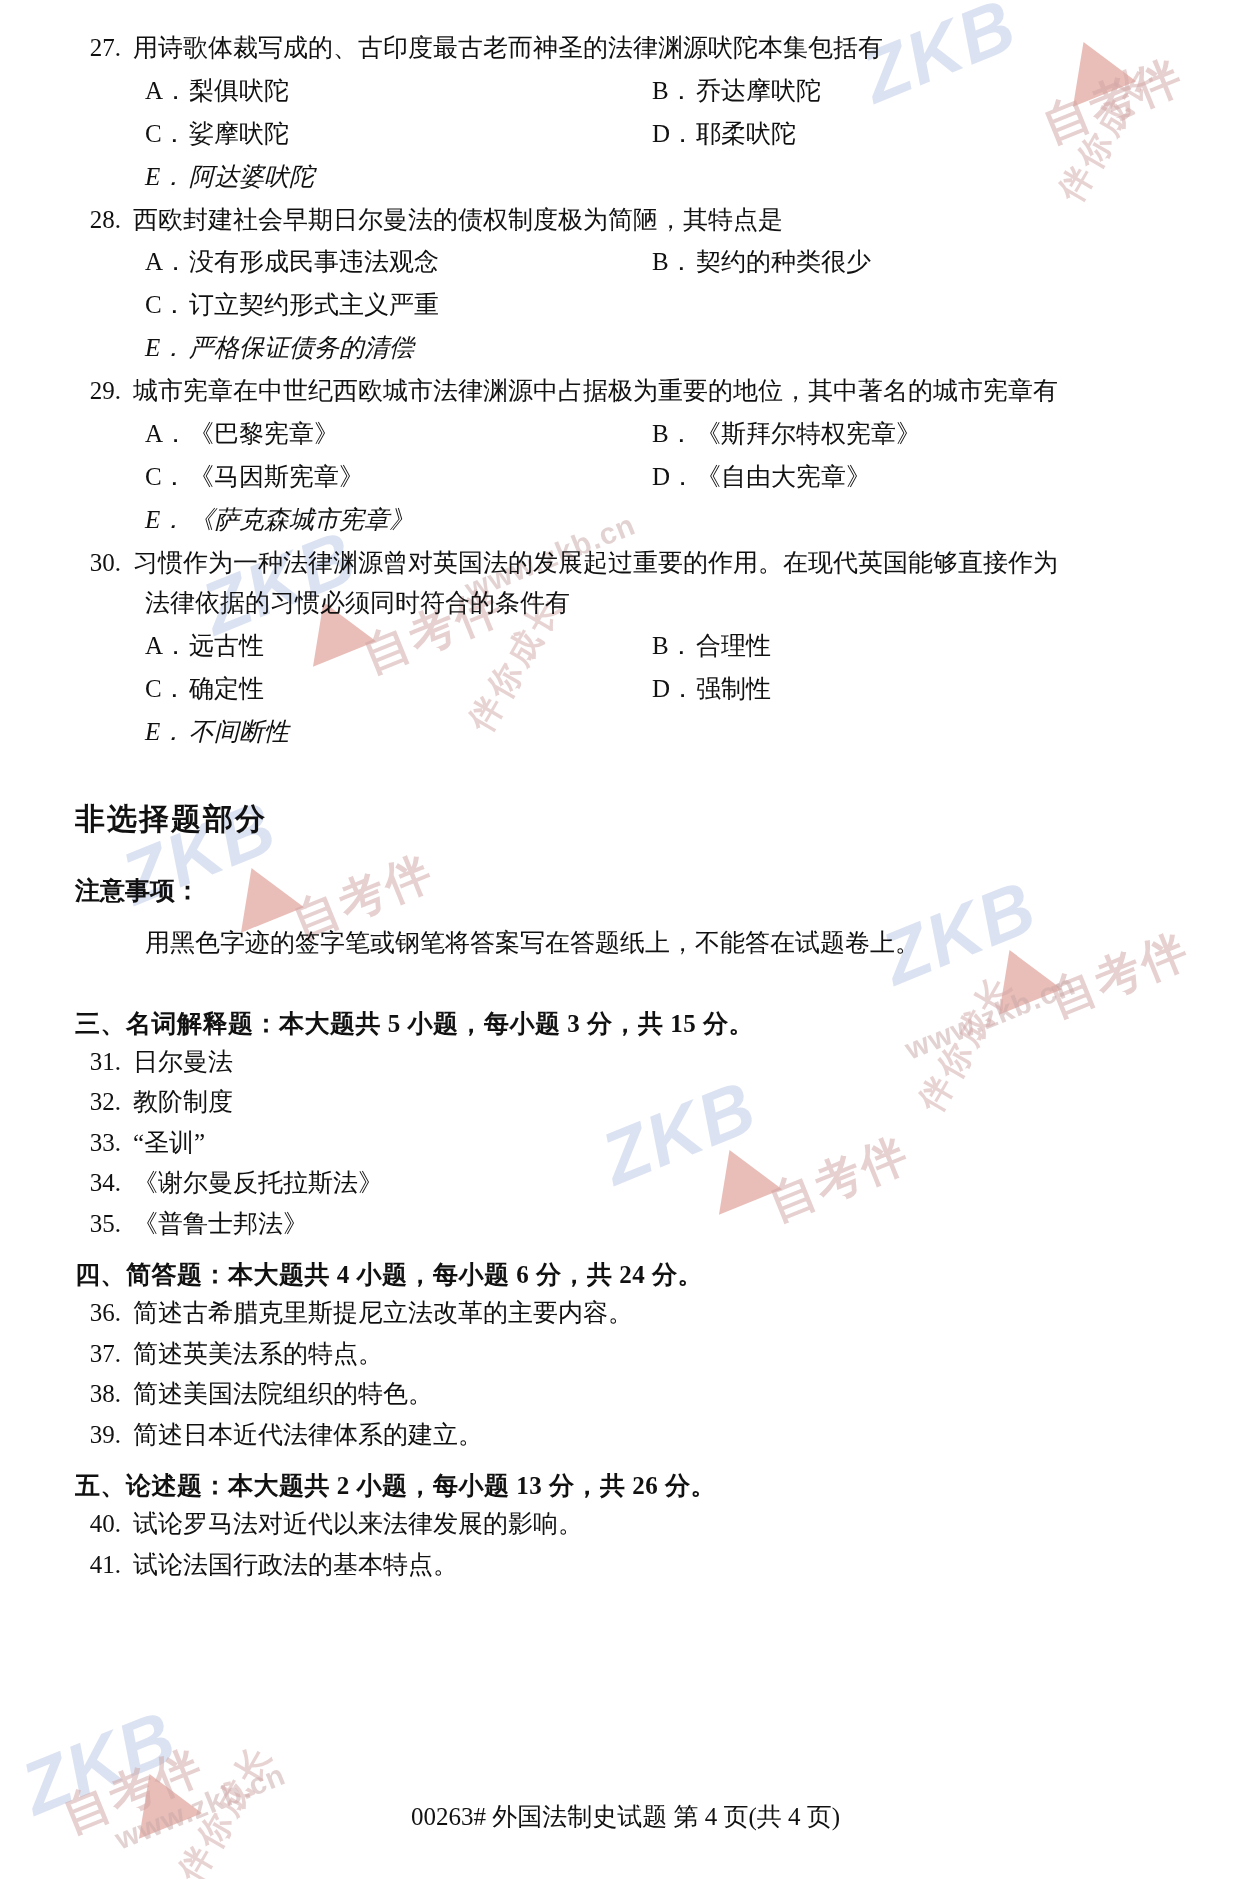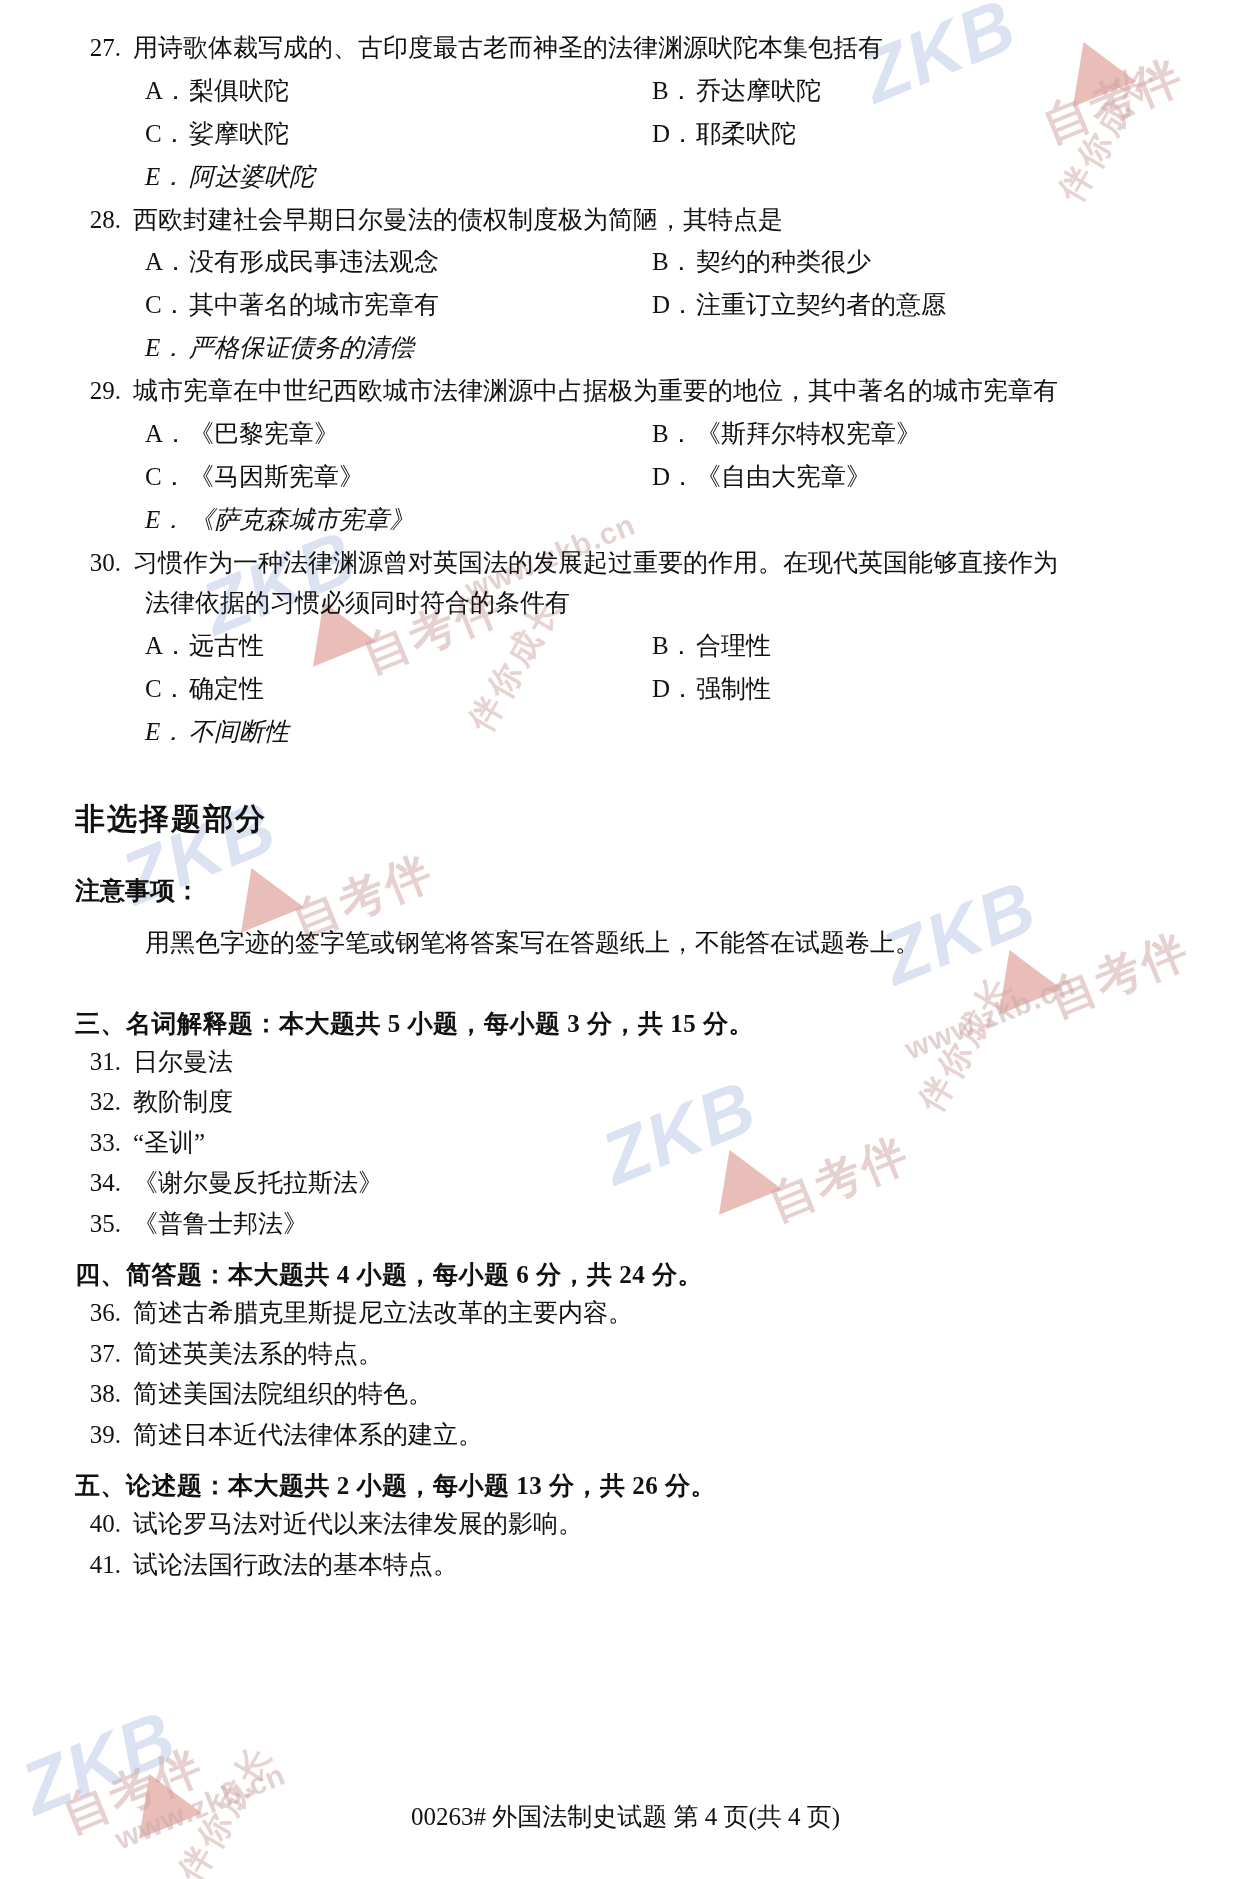--- a/index.html
+++ b/index.html
@@ -256,22 +256,21 @@
     </div>
 
     <div class="q">
       <div class="q-line">
         <div class="q-num">28.</div>
         <div class="q-text">西欧封建社会早期日尔曼法的债权制度极为简陋，其特点是</div>
       </div>
       <div class="opts">
         <div class="opt half"><span class="lab">A．</span><span>没有形成民事违法观念</span></div>
         <div class="opt half"><span class="lab">B．</span><span>契约的种类很少</span></div>
-        <div class="opt half"><span class="lab">C．</span><span>其中著名的城市宪章有</span></div>
-        <div class="opt half"><span class="lab">D．</span><span>注重订立契约者的意愿</span></div>
+        <div class="opt half"><span class="lab">C．</span><span>订立契约形式主义严重</span></div>
         <div class="opt full"><span class="lab">E．</span><span>严格保证债务的清偿</span></div>
       </div>
     </div>
 
     <div class="q">
       <div class="q-line">
         <div class="q-num">29.</div>
         <div class="q-text">城市宪章在中世纪西欧城市法律渊源中占据极为重要的地位，其中著名的城市宪章有</div>
       </div>
       <div class="opts">

